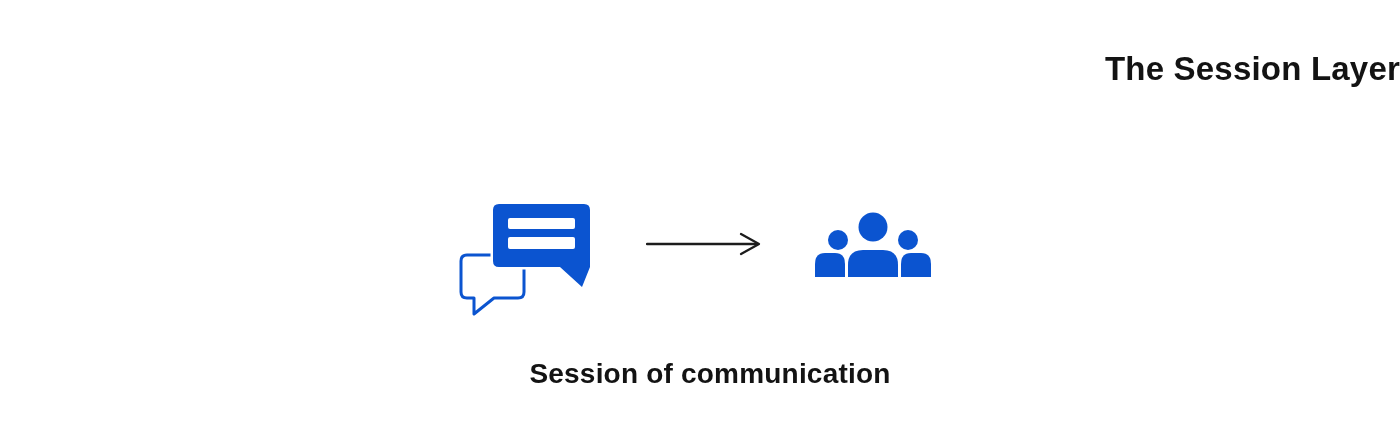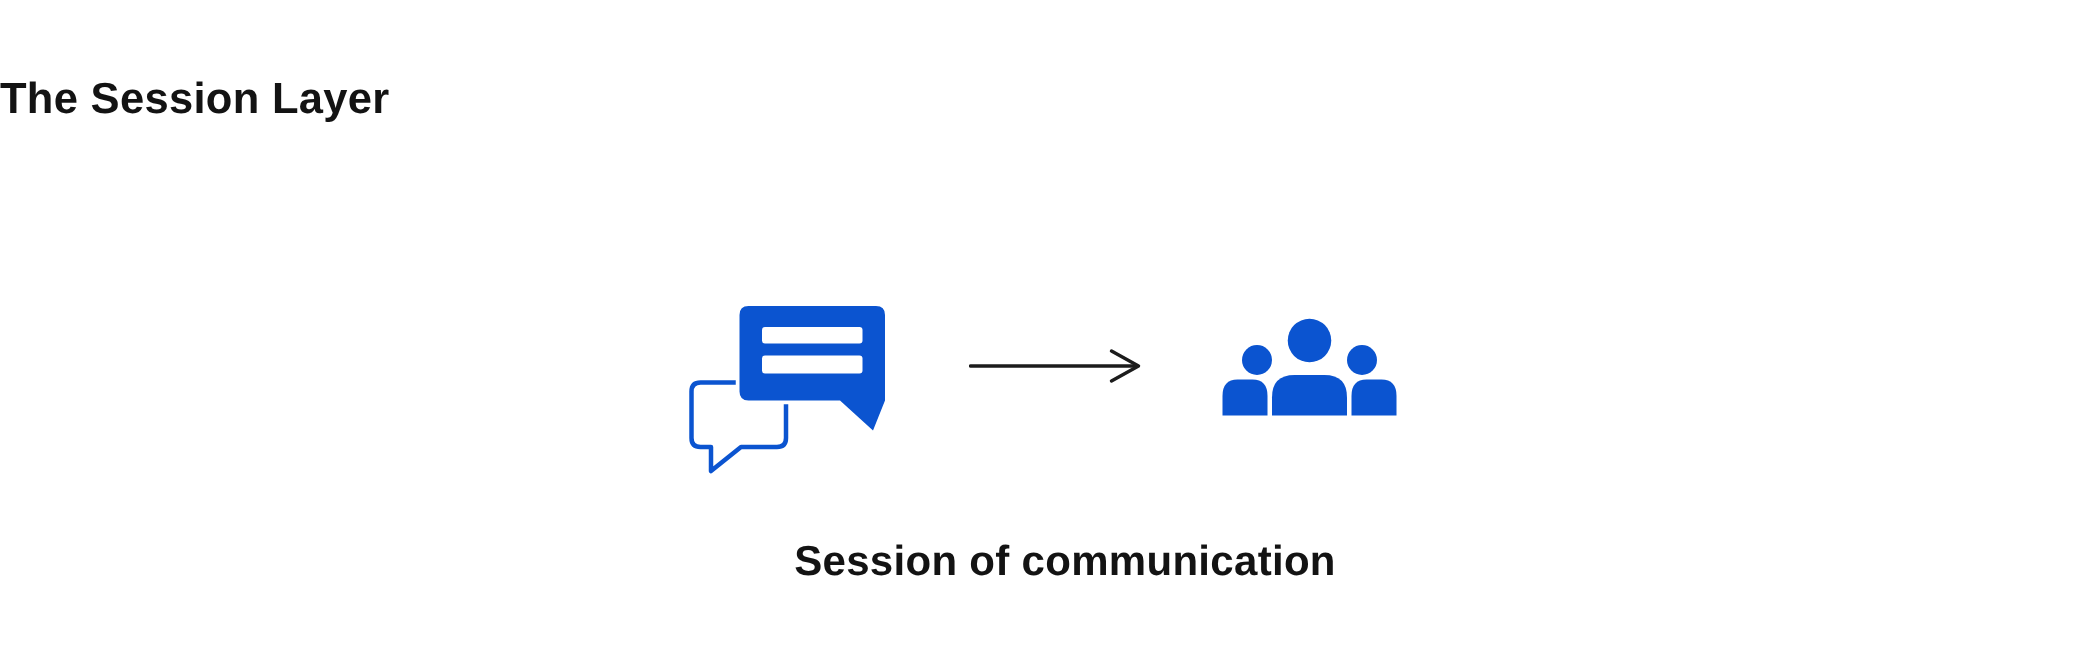--- a/index.html
+++ b/index.html
@@ -19,22 +19,22 @@
     width: 1400px;
     height: 444px;
     background: var(--background);
     overflow: hidden;
   }
   .page-title {
     position: absolute;
     top: 50px;
     left: 0;
     width: 100%;
-    text-align: left;
-    font-size: 29px;
+    text-align: right;
+    font-size: 33px;
     font-weight: 700;
     letter-spacing: 0.2px;
     color: var(--ink);
   }
   .caption {
     position: absolute;
     top: 358px;
     left: 0;
     width: 100%;
     text-align: center;

